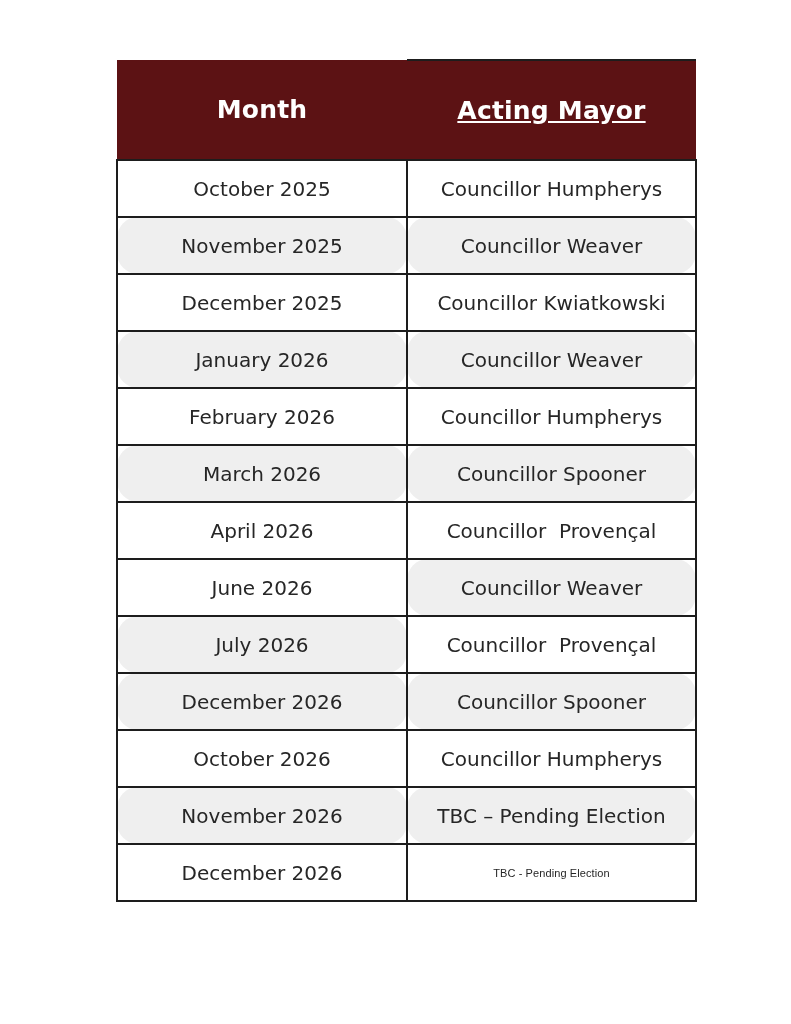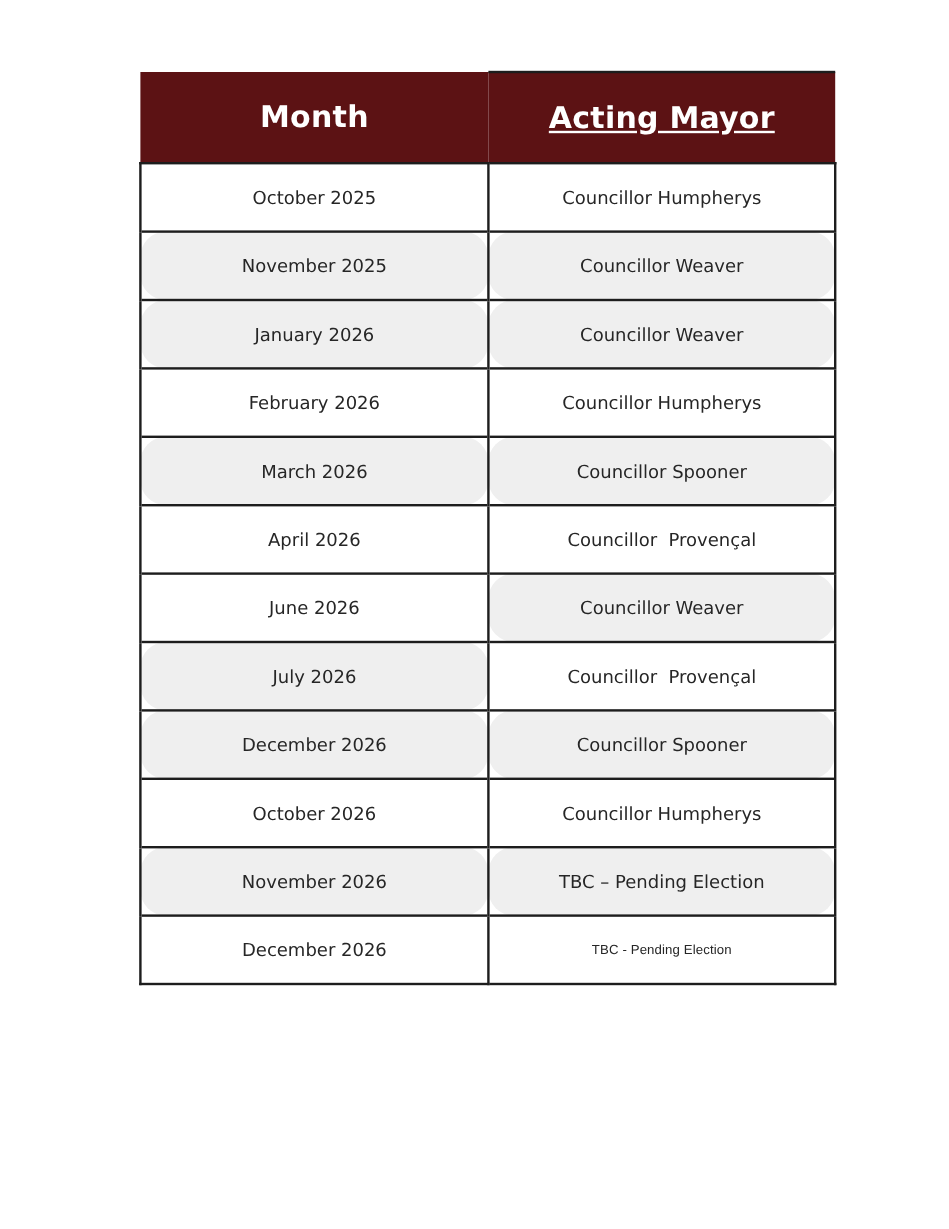--- a/index.html
+++ b/index.html
@@ -38,38 +38,38 @@
 
   
   thead th {
     background: #5C1214;
     color: #ffffff;
     font-family: "DejaVu Sans", sans-serif;
     font-weight: bold;
     font-size: 25px;
     letter-spacing: 0.2px;
     height: 74px;
-    padding: 0;
+    padding: 12px;
     text-align: center;
     vertical-align: middle;
     border: none;
   }
   thead th.th-mayor {
     border-top: 2px solid #1d1d1d;
     text-decoration: underline;
   }
 
   
   tbody td {
     height: 55px;
     padding: 0 6px;
     text-align: center;
     vertical-align: middle;
     font-family: "DejaVu Sans", sans-serif;
-    font-size: 15px;
+    font-size: 20px;
     color: #262626;
     border-top: 2px solid #1d1d1d;
     border-left: 2px solid #1d1d1d;
     border-right: 2px solid #1d1d1d;
     background: #ffffff;
     white-space: pre;
   }
   tbody tr:last-child td {
     border-bottom: 2px solid #1d1d1d;
   }
@@ -104,20 +104,24 @@
     <tbody id="table-body">
         <tr>
           <td class="cell-month shade-white">October 2025</td>
           <td class="cell-acting-mayor shade-white">Councillor Humpherys</td>
         </tr>
         <tr>
           <td class="cell-month shade-gray">November 2025</td>
           <td class="cell-acting-mayor shade-gray">Councillor Weaver</td>
         </tr>
         <tr>
+          <td class="cell-month shade-white">December 2025</td>
+          <td class="cell-acting-mayor shade-white">Councillor Kwiatkowski</td>
+        </tr>
+        <tr>
           <td class="cell-month shade-gray">January 2026</td>
           <td class="cell-acting-mayor shade-gray">Councillor Weaver</td>
         </tr>
         <tr>
           <td class="cell-month shade-white">February 2026</td>
           <td class="cell-acting-mayor shade-white">Councillor Humpherys</td>
         </tr>
         <tr>
           <td class="cell-month shade-gray">March 2026</td>
           <td class="cell-acting-mayor shade-gray">Councillor Spooner</td>

